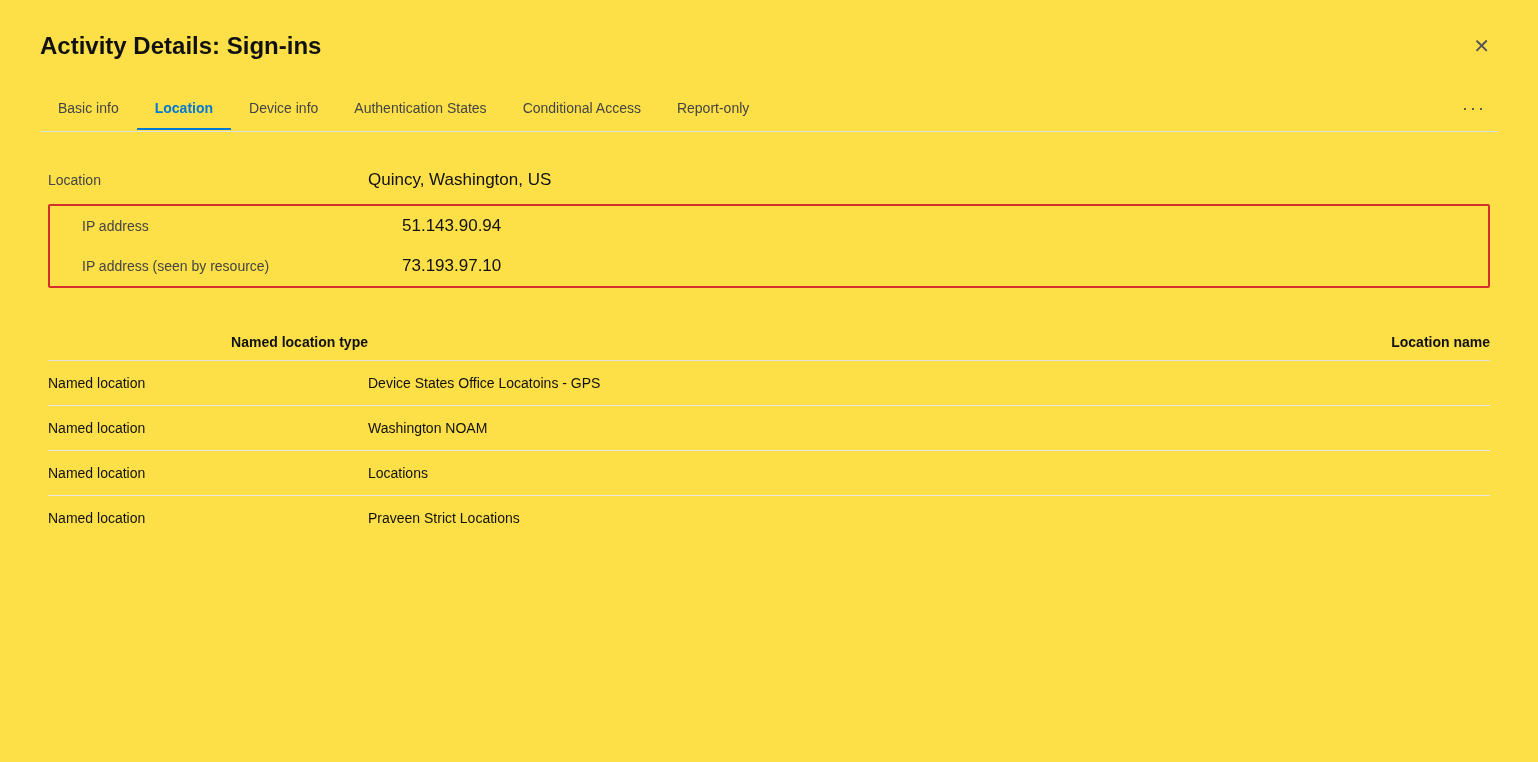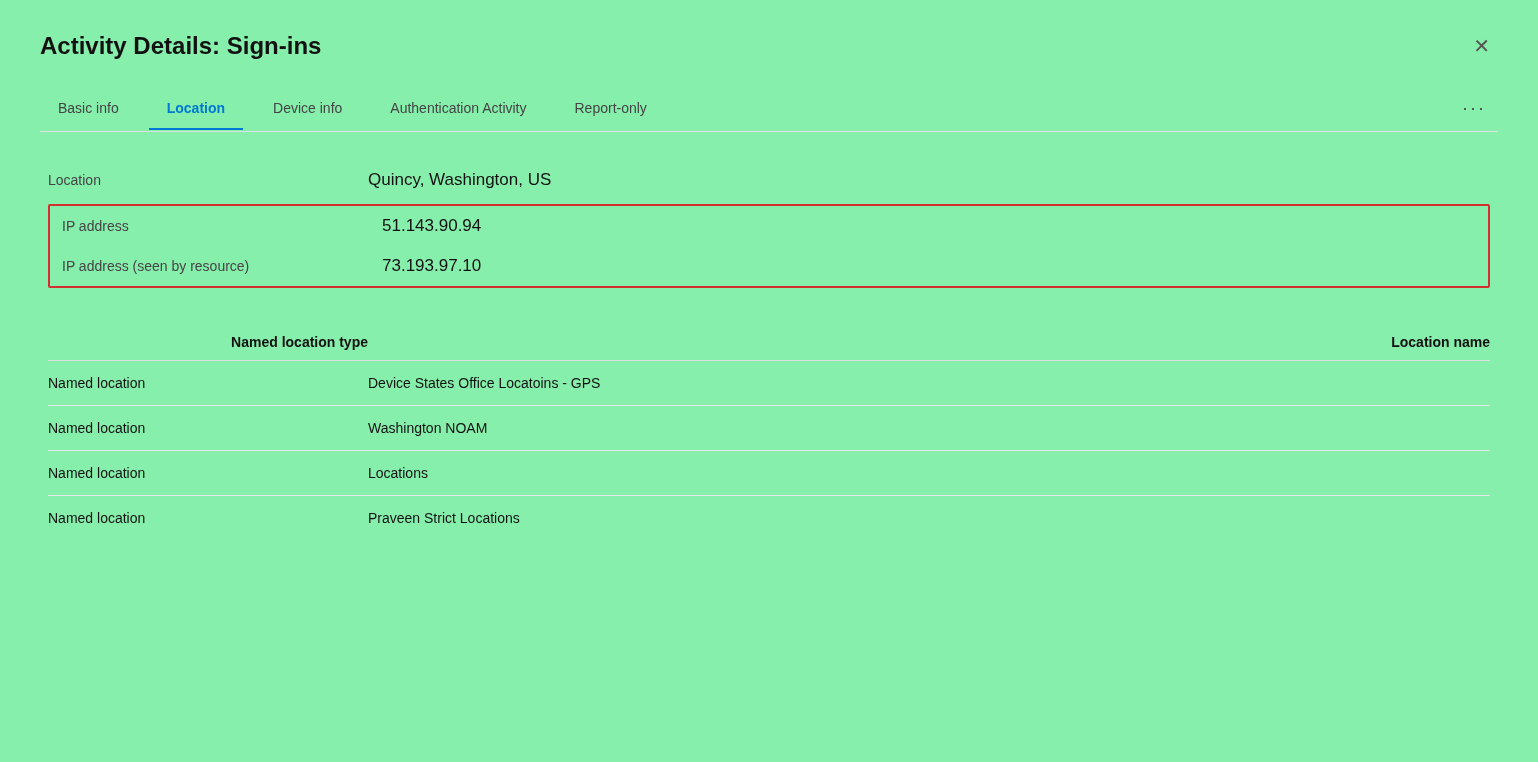--- a/index.html
+++ b/index.html
@@ -5,21 +5,21 @@
     * { box-sizing: border-box; margin: 0; padding: 0; }
     body {
       font-family: 'Segoe UI', -apple-system, BlinkMacSystemFont, sans-serif;
       background: #fff;
       color: #1a1a1a;
       font-size: 14px;
     }
     .panel {
       width: 1538px;
       min-height: 762px;
-      background: #86efac;
+      background: #fde047;
       padding: 32px 40px;
       position: relative;
     }
     .panel-header {
       display: flex;
       justify-content: space-between;
       align-items: flex-start;
       margin-bottom: 28px;
     }
     .panel-title {
@@ -36,21 +36,21 @@
       padding: 4px 8px;
       line-height: 1;
     }
 
     
     .tabs {
       display: flex;
       align-items: center;
       border-bottom: 1px solid #e0e0e0;
       margin-bottom: 28px;
-      gap: 12px;
+      gap: 0;
     }
     .tab {
       padding: 10px 18px 12px;
       font-size: 14px;
       color: #444;
       cursor: pointer;
       border-bottom: 2px solid transparent;
       margin-bottom: -1px;
       white-space: nowrap;
       text-decoration: none;
@@ -92,21 +92,22 @@
       font-size: 17px;
     }
 
     
     .highlight-box {
       border: 2px solid #d32f2f;
       border-radius: 2px;
       margin: 4px 0;
     }
     .highlight-box .detail-row {
-      padding: 10px 12px;
+      padding: 10px 0;
+      margin-left: 32px;
     }
     .highlight-box .detail-row:first-child {
       border-bottom: none;
     }
 
     
     .section-gap {
       height: 20px;
     }
 
@@ -147,21 +148,22 @@
 <div class="panel">
   <div class="panel-header">
     <h1 class="panel-title">Activity Details: Sign-ins</h1>
     <button class="close-btn">✕</button>
   </div>
 
   <div class="tabs">
     <div class="tab">Basic info</div>
     <div class="tab active">Location</div>
     <div class="tab">Device info</div>
-    <div class="tab">Authentication Activity</div>
+    <div class="tab">Authentication States</div>
+    <div class="tab">Conditional Access</div>
     <div class="tab">Report-only</div>
     <div class="tab-more">···</div>
   </div>
 
   <div class="content">
 
     <div class="detail-row">
       <span class="detail-label">Location</span>
       <span class="detail-value">Quincy, Washington, US</span>
     </div>

